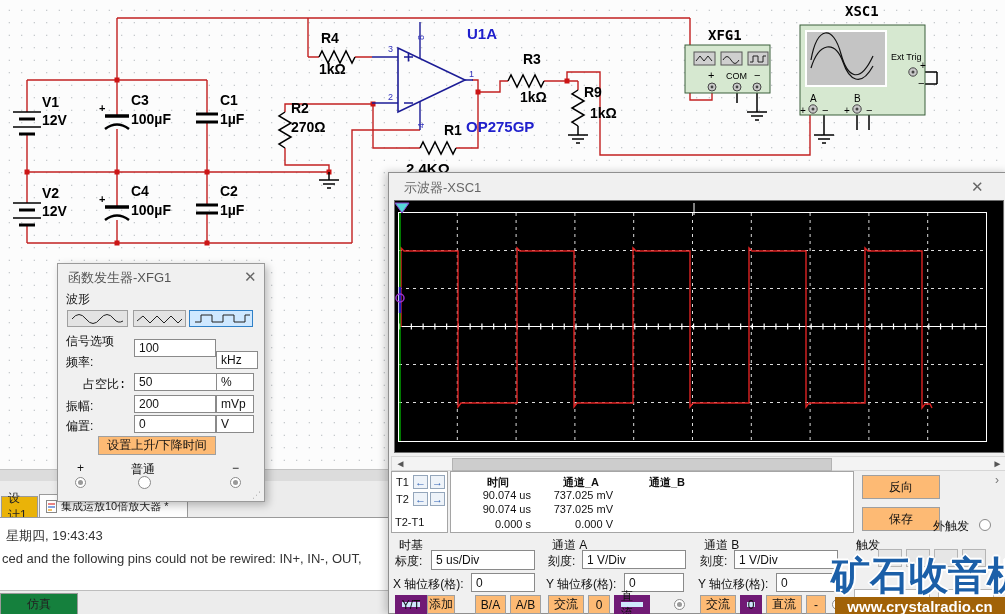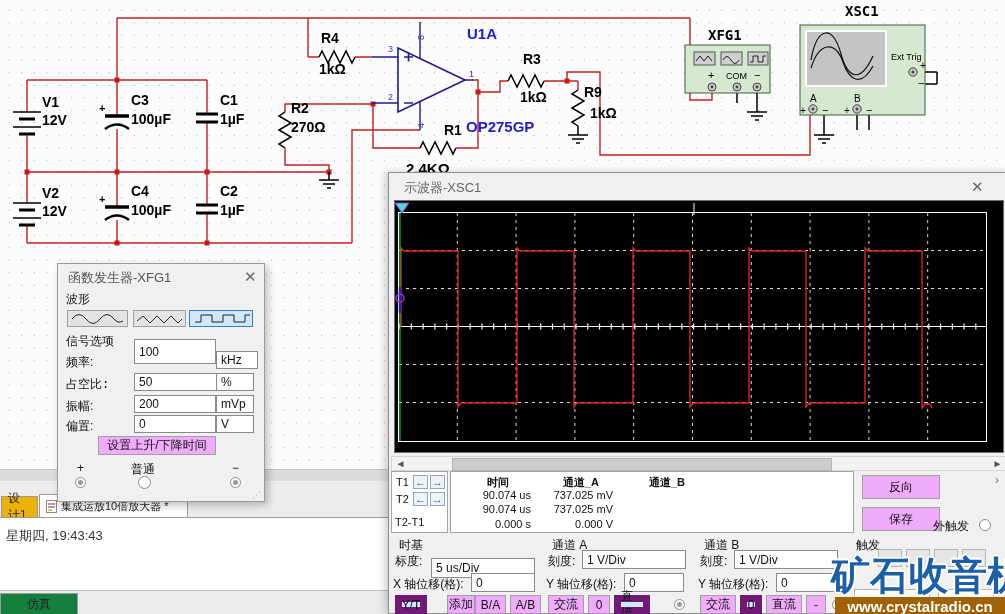--- a/index.html
+++ b/index.html
@@ -13,21 +13,21 @@
   
   #canvas-hscroll{left:0;top:469px;width:388px;height:12px;background:#dcdcdc;border-top:1px solid #c4c4c4;}
   
   #tabbar{left:0;top:481px;width:388px;height:36px;background:#ececec;}
   .tab{position:absolute;background:#eab308;border:1px solid #9a9a9a;border-bottom:none;
     font-size:12px;color:#222;display:flex;align-items:center;padding:0 6px;box-sizing:border-box;}
   #logpane{left:0;top:517px;width:388px;height:73px;background:#fff;border-top:1px solid #9a9a9a;
     font-size:13px;color:#333;}
   #bottomstrip{left:0;top:590px;width:388px;height:24px;background:#ececec;border-top:1px solid #bdbdbd;}
   
-  .win-btn{position:absolute;background:#f0abfc;border:1px solid #9f9f9f;font-size:12px;color:#111;
+  .win-btn{position:absolute;background:#fdba74;border:1px solid #9f9f9f;font-size:12px;color:#111;
     display:flex;align-items:center;justify-content:center;box-sizing:border-box;}
   .win-btn.sel{background:#cfe8fc;border:7px solid #701a75;}
   .win-input{position:absolute;background:#fff;border:1px solid #8a8a8a;font-size:12px;color:#111;
     padding:0 4px;box-sizing:border-box;font-family:"Liberation Sans",sans-serif;}
   input.win-input{outline:none;}
   .radio{position:absolute;width:11px;height:11px;border-radius:50%;border:1px solid #8a8a8a;background:#fff;box-sizing:border-box;}
   .radio.dot::after{content:"";position:absolute;left:2px;top:2px;width:5px;height:5px;border-radius:50%;background:#9a9a9a;}
   .sec-label{position:absolute;font-size:12px;color:#111;}
   
   #fgdlg{left:57px;top:263px;width:206px;height:237px;background:#f0f0f0;border:1px solid #9a9a9a;
@@ -250,20 +250,21 @@
         <line x1="2" y1="4" x2="9" y2="4" stroke="#d33" stroke-width="1.2"></line>
         <line x1="2" y1="7" x2="9" y2="7" stroke="#36c" stroke-width="1.2"></line>
         <line x1="2" y1="10" x2="6" y2="10" stroke="#e90" stroke-width="1.2"></line>
       </svg>
       <span style="font-size:11px;">集成运放10倍放大器 *</span>
     </div>
   </div>
 
   <div id="logpane" class="abs">
     <div style="position:absolute;left:6px;top:9px;">星期四, 19:43:43</div>
+    <div style="position:absolute;left:2px;top:33px;white-space:nowrap;">ced and the following pins could not be rewired: IN+, IN-, OUT,</div>
   </div>
 
   <div id="bottomstrip" class="abs">
     <div class="tab" style="left:0;top:2px;width:78px;height:21px;justify-content:center;background:#15803d;">
       <span>仿真</span>
     </div>
   </div>
 
   <div id="fgdlg" class="abs">
     <div class="title">函数发生器-XFG1</div>
@@ -279,23 +280,23 @@
           <path d="M3,10 l6,-5 l7,7 l7,-7 l7,7 l7,-7 l7,7 l4,-4" stroke="#222" fill="none"></path>
         </svg>
     </div>
     <div class="wavebtn sel" style="left:131px;top:46px;width:64px;">
       <svg width="62" height="15">
           <path d="M5,11 h6 v-7 h11 v7 h11 v-7 h11 v7 h11 v-7 h5" stroke="#222" fill="none"></path>
         </svg>
     </div>
     <div class="sec-label" style="left:8px;top:69px;">信号选项</div>
     <div class="sec-label" style="left:8px;top:90px;">频率:</div>
-    <input class="win-input" style="left: 76px; top: 75px; width: 82px; height: 25px;" value="100">
+    <input class="win-input" style="left: 76px; top: 75px; width: 82px; height: 18px;" value="100">
     <div class="win-input" style="left:158px;top:87px;width:42px;height:18px;line-height:16px;">kHz</div>
-    <div class="sec-label" style="left:8px;top:112px;font-family:Liberation Mono, monospace;">占空比:</div>
+    <div class="sec-label" style="left:25px;top:112px;font-family:Liberation Mono, monospace;">占空比:</div>
     <input class="win-input" style="left: 76px; top: 109px; width: 104px; height: 18px;" value="50">
     <div class="win-input" style="left:158px;top:109px;width:38px;height:18px;line-height:16px;">%</div>
     <div class="sec-label" style="left:8px;top:134px;">振幅:</div>
     <input class="win-input" style="left: 76px; top: 131px; width: 82px; height: 18px;" value="200">
     <div class="win-input" style="left:158px;top:131px;width:38px;height:18px;line-height:16px;">mVp</div>
     <div class="sec-label" style="left:8px;top:154px;">偏置:</div>
     <input class="win-input" style="left: 76px; top: 151px; width: 82px; height: 18px;" value="0">
     <div class="win-input" style="left:158px;top:151px;width:38px;height:18px;line-height:16px;">V</div>
     <div class="win-btn" style="left:40px;top:172px;width:118px;height:19px;">设置上升/下降时间</div>
     <div class="sec-label" style="left:19px;top:197px;">+</div>
@@ -368,25 +369,25 @@
     </div>
     <div class="win-btn" style="left:473px;top:302px;width:78px;height:24px;">反向</div>
     <div class="win-btn" style="left:473px;top:334px;width:78px;height:24px;">保存</div>
     <div class="sec-label" style="left:544px;top:345px;">外触发</div>
     <div class="radio" style="left:590px;top:346px;width:12px;height:12px;"></div>
     <div style="position:absolute;left:606px;top:300px;font-size:12px;color:#777;">›</div>
 
     <div class="ctrl-section" style="left:2px;width:150px;">
       <div class="sec-label" style="left:8px;top:0;">时基</div>
       <div class="sec-label" style="left:4px;top:16px;">标度:</div>
-      <input class="win-input" style="left: 40px; top: 13px; width: 104px; height: 20px; margin-top: 8px;" value="5 us/Div">
+      <input class="win-input" style="left: 40px; top: 13px; width: 104px; height: 20px;" value="5 us/Div">
       <div class="sec-label" style="left:2px;top:39px;">X 轴位移(格):</div>
       <input class="win-input" style="left: 80px; top: 36px; width: 64px; height: 19px;" value="0">
       <div class="win-btn sel" style="left:4px;top:58px;width:32px;height:19px;">Y/T</div>
-      <div class="win-btn" style="left:56px;top:58px;width:28px;height:19px;">添加</div>
+      <div class="win-btn" style="left:36px;top:58px;width:28px;height:19px;">添加</div>
       <div class="win-btn" style="left:84px;top:58px;width:31px;height:19px;">B/A</div>
       <div class="win-btn" style="left:119px;top:58px;width:31px;height:19px;">A/B</div>
     </div>
 
     <div class="ctrl-section" style="left:155px;width:148px;">
       <div class="sec-label" style="left:8px;top:0;">通道 A</div>
       <div class="sec-label" style="left:4px;top:16px;">刻度:</div>
       <input class="win-input" style="left: 38px; top: 13px; width: 104px; height: 19px;" value="1 V/Div">
       <div class="sec-label" style="left:2px;top:39px;">Y 轴位移(格):</div>
       <input class="win-input" style="left: 80px; top: 36px; width: 60px; height: 19px;" value="0">

